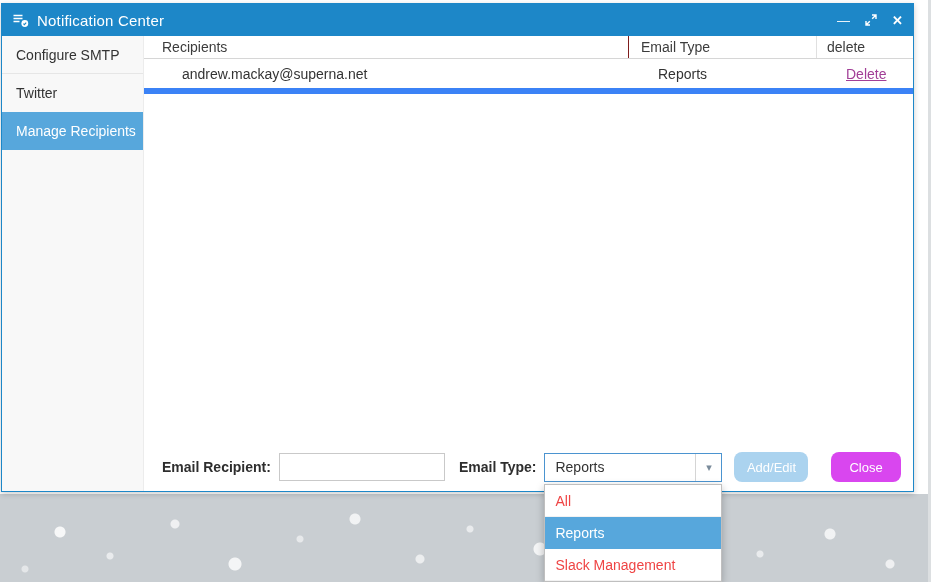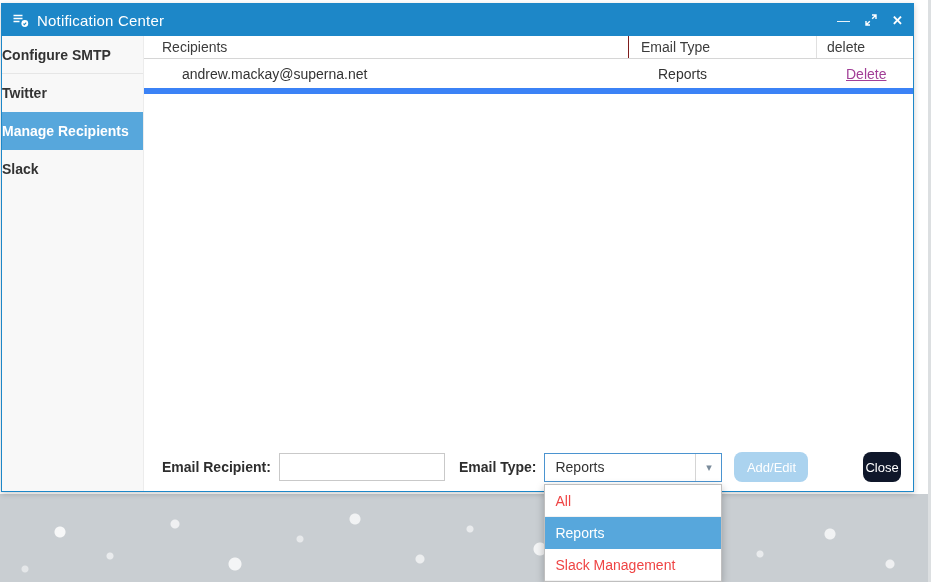--- a/index.html
+++ b/index.html
@@ -45,22 +45,22 @@
   .win-controls { margin-left:auto; display:flex; align-items:center; gap:15px; }
   .win-btn { color:#fff; font-size:13px; cursor:pointer; line-height:1; display:inline-flex; align-items:center; }
   .win-btn.close { font-weight:bold; font-size:13px; }
 
   .dlg-body { flex:1; display:flex; min-height:0; }
 
   .sidebar {
     width:142px; flex:0 0 142px; background:#f8f8f8; border-right:1px solid #ececec;
   }
   .side-item {
-    height:38px; line-height:38px; font-size:14px; color:#333;
-    cursor:pointer; white-space:nowrap;font-weight:bold;
+    height:38px; line-height:38px; padding-left:14px; font-size:14px; color:#333;
+    cursor:pointer; white-space:nowrap;
   }
   .side-item.first { border-bottom:1px solid #e6e6e6; }
   .side-item.selected { background:#57a7dc; color:#fff; }
 
   .main { flex:1; display:flex; flex-direction:column; background:#fff; min-width:0; }
 
   .thead { display:flex; height:23px; border-bottom:1px solid #d6d6d6; }
   .th { font-size:14px; color:#3c3c3c; display:flex; align-items:center; }
   .th.c1 { width:484px; padding-left:18px; }
   .th.c2 { width:188px; padding-left:12px; border-left:1px solid #7f1d1d; }
@@ -104,21 +104,21 @@
     height:32px; line-height:32px; padding-left:10px; font-size:14px; color:#ef4444;
     cursor:pointer; border-bottom:1px solid #f2f2f2; white-space:nowrap;
   }
   .dd-item.selected { background:#57a7dc; color:#fff; border-bottom-color:#57a7dc; }
 
   .btn {
     height:30px; border:none; border-radius:8px; color:#fff; font-size:13px;
     font-family:"Liberation Sans", sans-serif; cursor:pointer;
   }
   .btn.addedit { margin-left:12px; width:74px; background:#abd3ef; }
-  .btn.closebtn { margin-left:auto; margin-right:2px; width:38px; background:#0f172a; }
+  .btn.closebtn { margin-left:auto; margin-right:2px; width:70px; background:#d946ef; }
 </style>
 </head>
 <body>
 
 <div class="page">
   <div class="bg-band"></div>
   <div class="right-edge"></div>
 
   <div class="dialog">
 
@@ -141,21 +141,20 @@
         <span class="win-btn close">✕</span>
       </span>
     </div>
 
     <div class="dlg-body">
 
       <div class="sidebar">
         <div class="side-item first">Configure SMTP</div>
         <div class="side-item">Twitter</div>
         <div class="side-item selected">Manage Recipients</div>
-        <div class="side-item">Slack</div>
       </div>
 
       <div class="main">
 
         <div class="thead">
           <div class="th c1">Recipients</div>
           <div class="th c2">Email Type</div>
           <div class="th c3">delete</div>
         </div>
 

